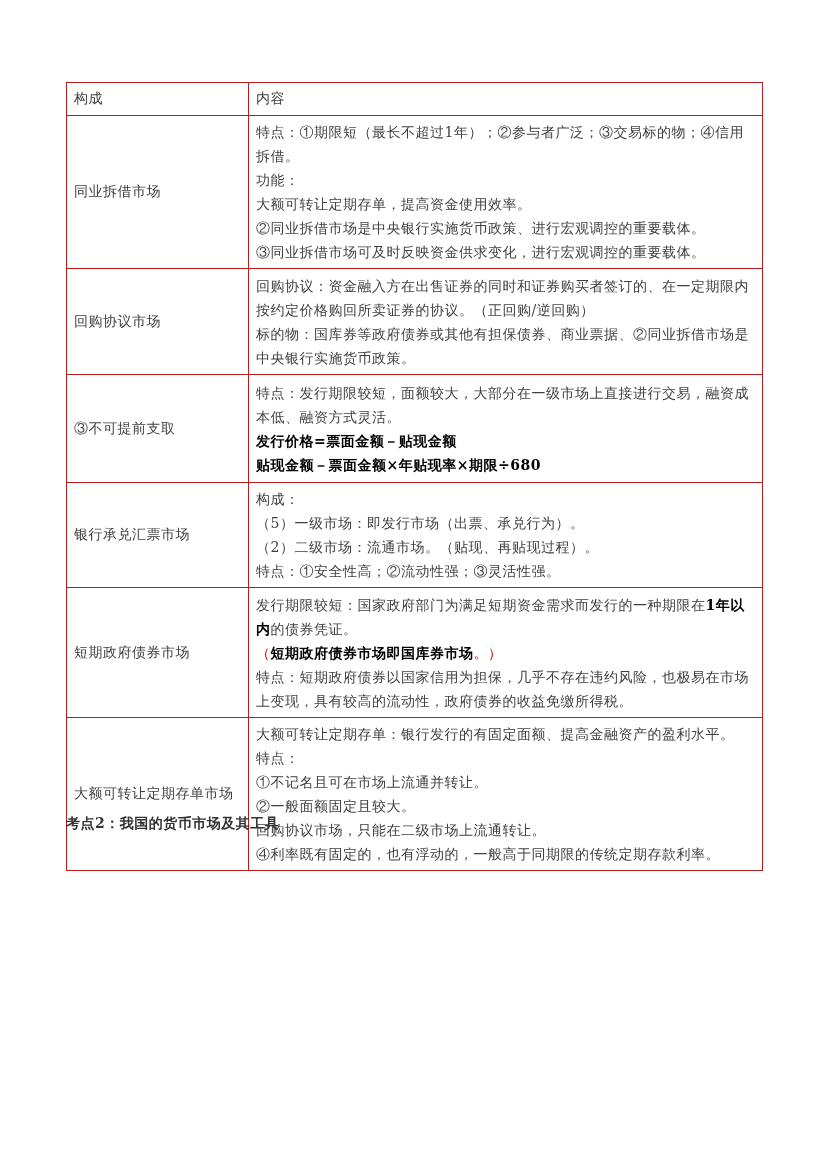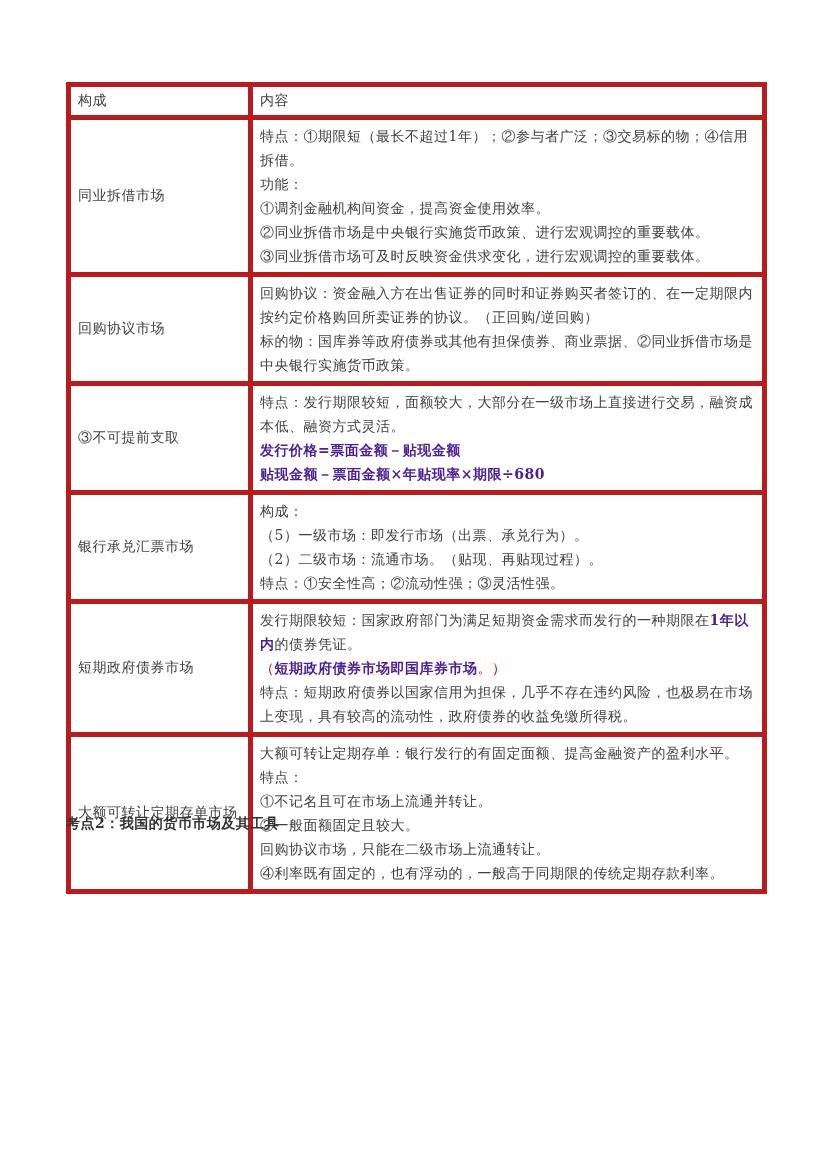--- a/index.html
+++ b/index.html
@@ -21,40 +21,40 @@
     top: 82px;
     width: 696px;
     border-collapse: collapse;
     table-layout: fixed;
     font-size: 14px;
     color: #3f3f3f;
   }
   .doc-table col.c1 { width: 182px; }
   .doc-table col.c2 { width: 514px; }
   .doc-table th, .doc-table td {
-    border: 5px solid #b91c1c;
+    border: 1px solid #b91c1c;
     padding: 4px 7px;
     font-weight: normal;
     text-align: left;
     vertical-align: middle;
     letter-spacing: 0.5px;
   }
   .doc-table thead tr { height: 33px; }
   .doc-table tbody tr:nth-child(1) { height: 127px; }
   .doc-table tbody tr:nth-child(2) { height: 106px; }
   .doc-table tbody tr:nth-child(3) { height: 108px; }
   .doc-table tbody tr:nth-child(4) { height: 105px; }
   .doc-table tbody tr:nth-child(5) { height: 130px; }
   .doc-table tbody tr:nth-child(6) { height: 148px; }
   .doc-table td p {
     margin: 0;
     line-height: 24px;
   }
   .seg-red { color: #c00000; }
-  .seg-red-bold { color: #4c1d95; font-weight: bold; }
+  .seg-red-bold { color: #000000; font-weight: bold; }
   .below-heading {
     position: absolute;
     left: 66px;
     top: 815px;
     font-size: 14px;
     font-weight: bold;
     color: #333333;
     letter-spacing: 0.5px;
   }
 </style>
@@ -73,21 +73,21 @@
         <th>构成</th>
         <th>内容</th>
       </tr>
     </thead>
     <tbody id="table-body">
         <tr>
           <td>同业拆借市场</td>
           <td>
             <p><span>特点：①期限短（最长不超过1年）；②参与者广泛；③交易标的物；④信用拆借。</span></p>
             <p><span>功能：</span></p>
-            <p><span>①调剂金融机构间资金，提高资金使用效率。</span></p>
+            <p><span>大额可转让定期存单，提高资金使用效率。</span></p>
             <p><span>②同业拆借市场是中央银行实施货币政策、进行宏观调控的重要载体。</span></p>
             <p><span>③同业拆借市场可及时反映资金供求变化，进行宏观调控的重要载体。</span></p>
           </td>
         </tr>
         <tr>
           <td>回购协议市场</td>
           <td>
             <p><span>回购协议：资金融入方在出售证券的同时和证券购买者签订的、在一定期限内按约定价格购回所卖证券的协议。（正回购/逆回购）</span></p>
             <p><span>标的物：国库券等政府债券或其他有担保债券、商业票据、②同业拆借市场是中央银行实施货币政策。</span></p>
           </td>

